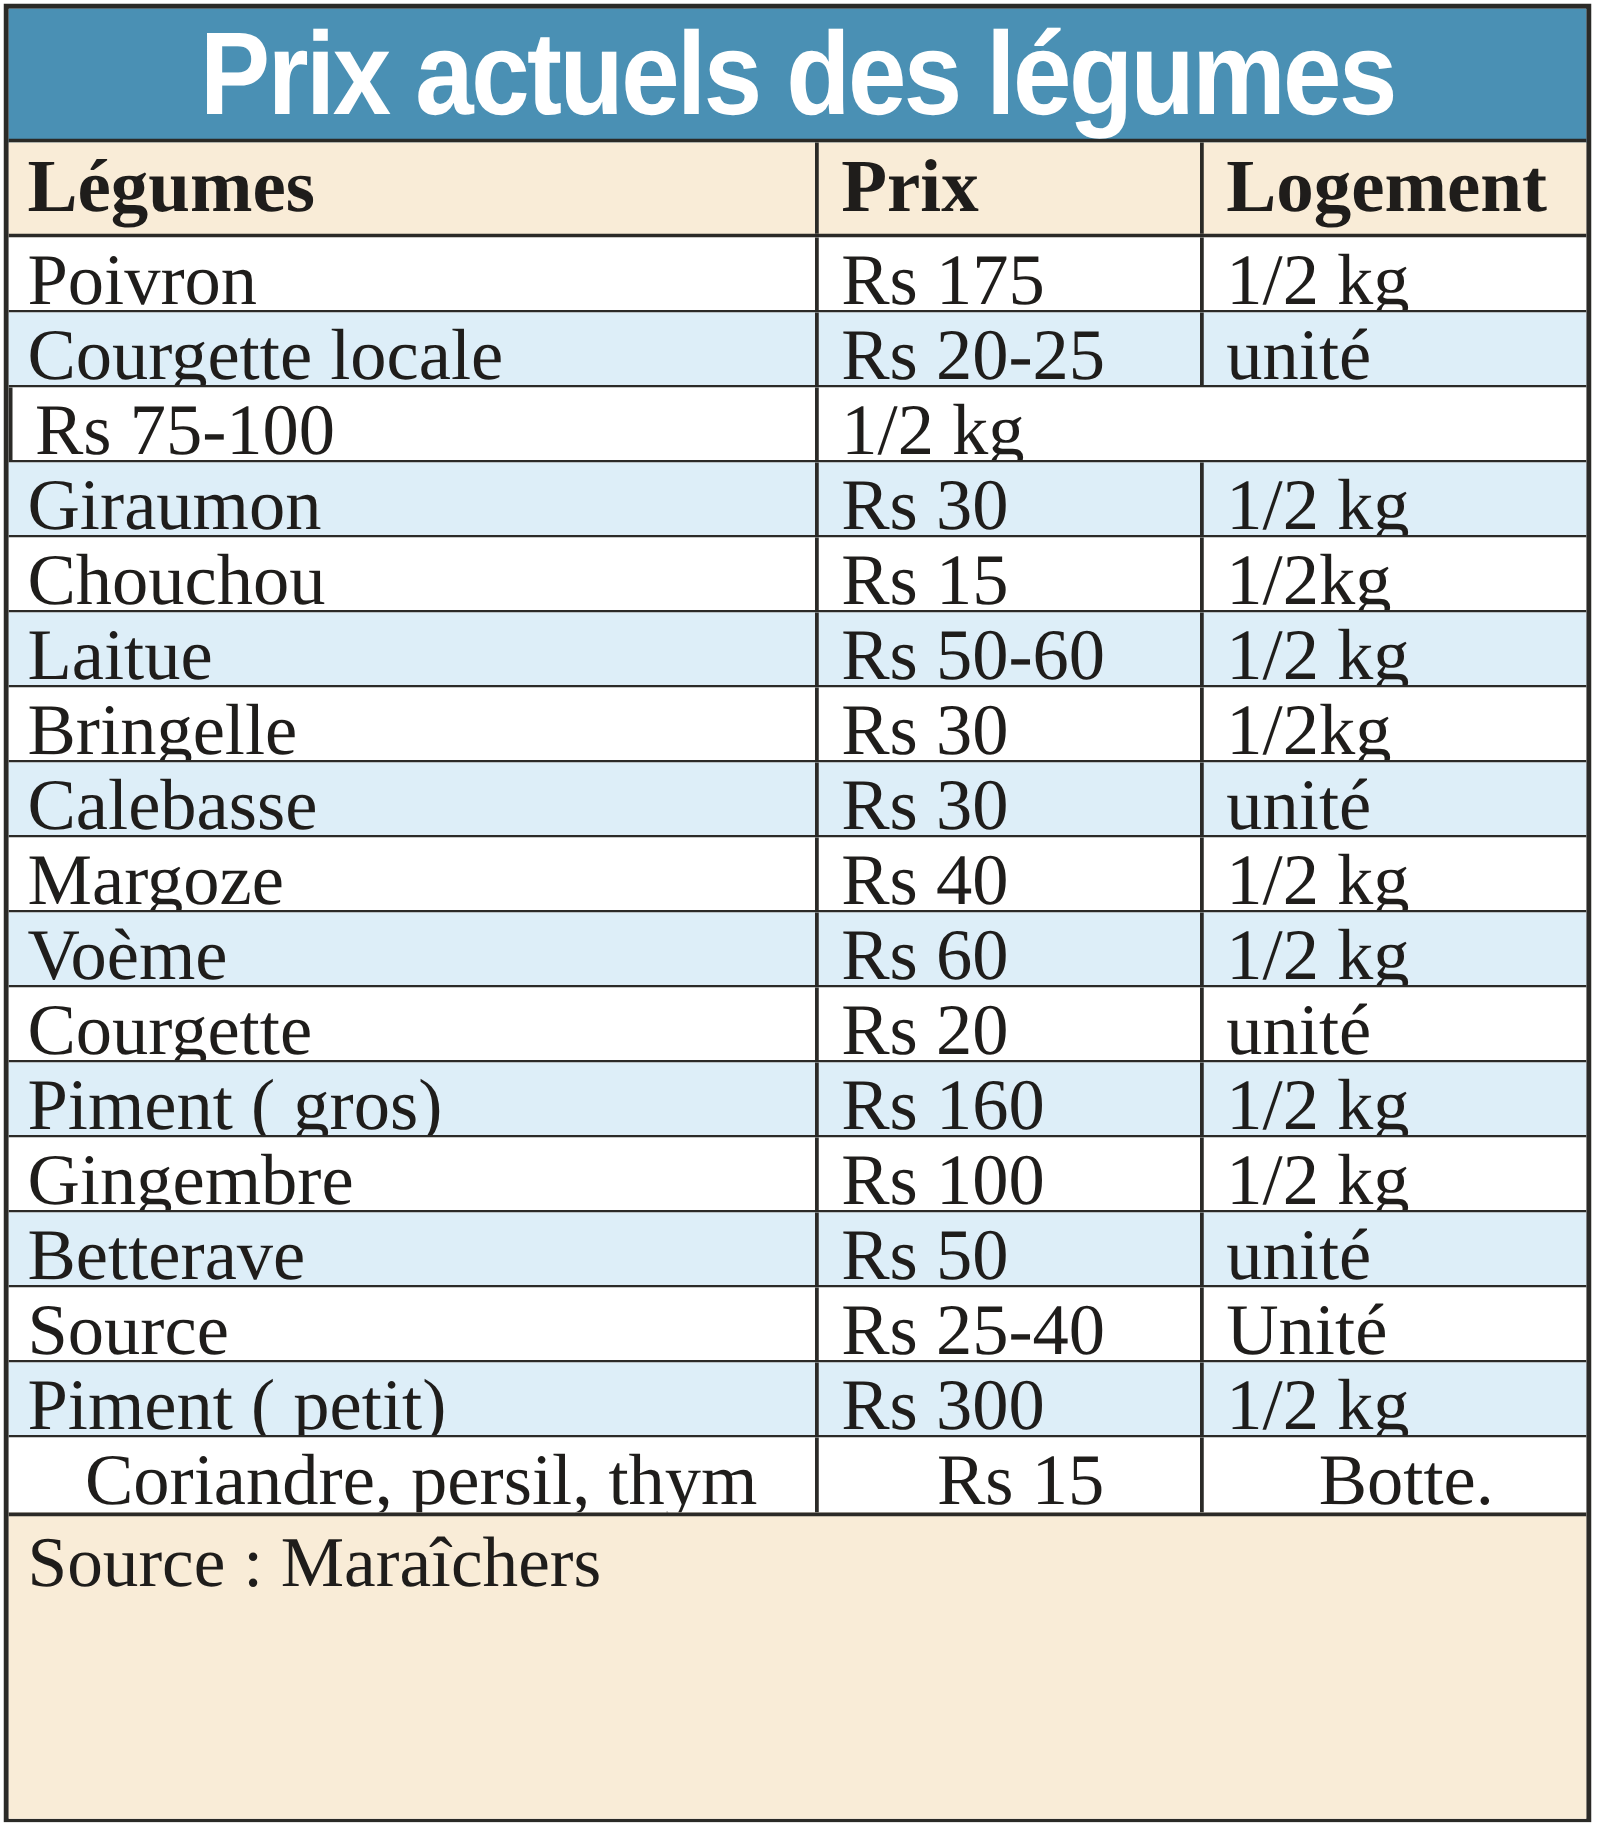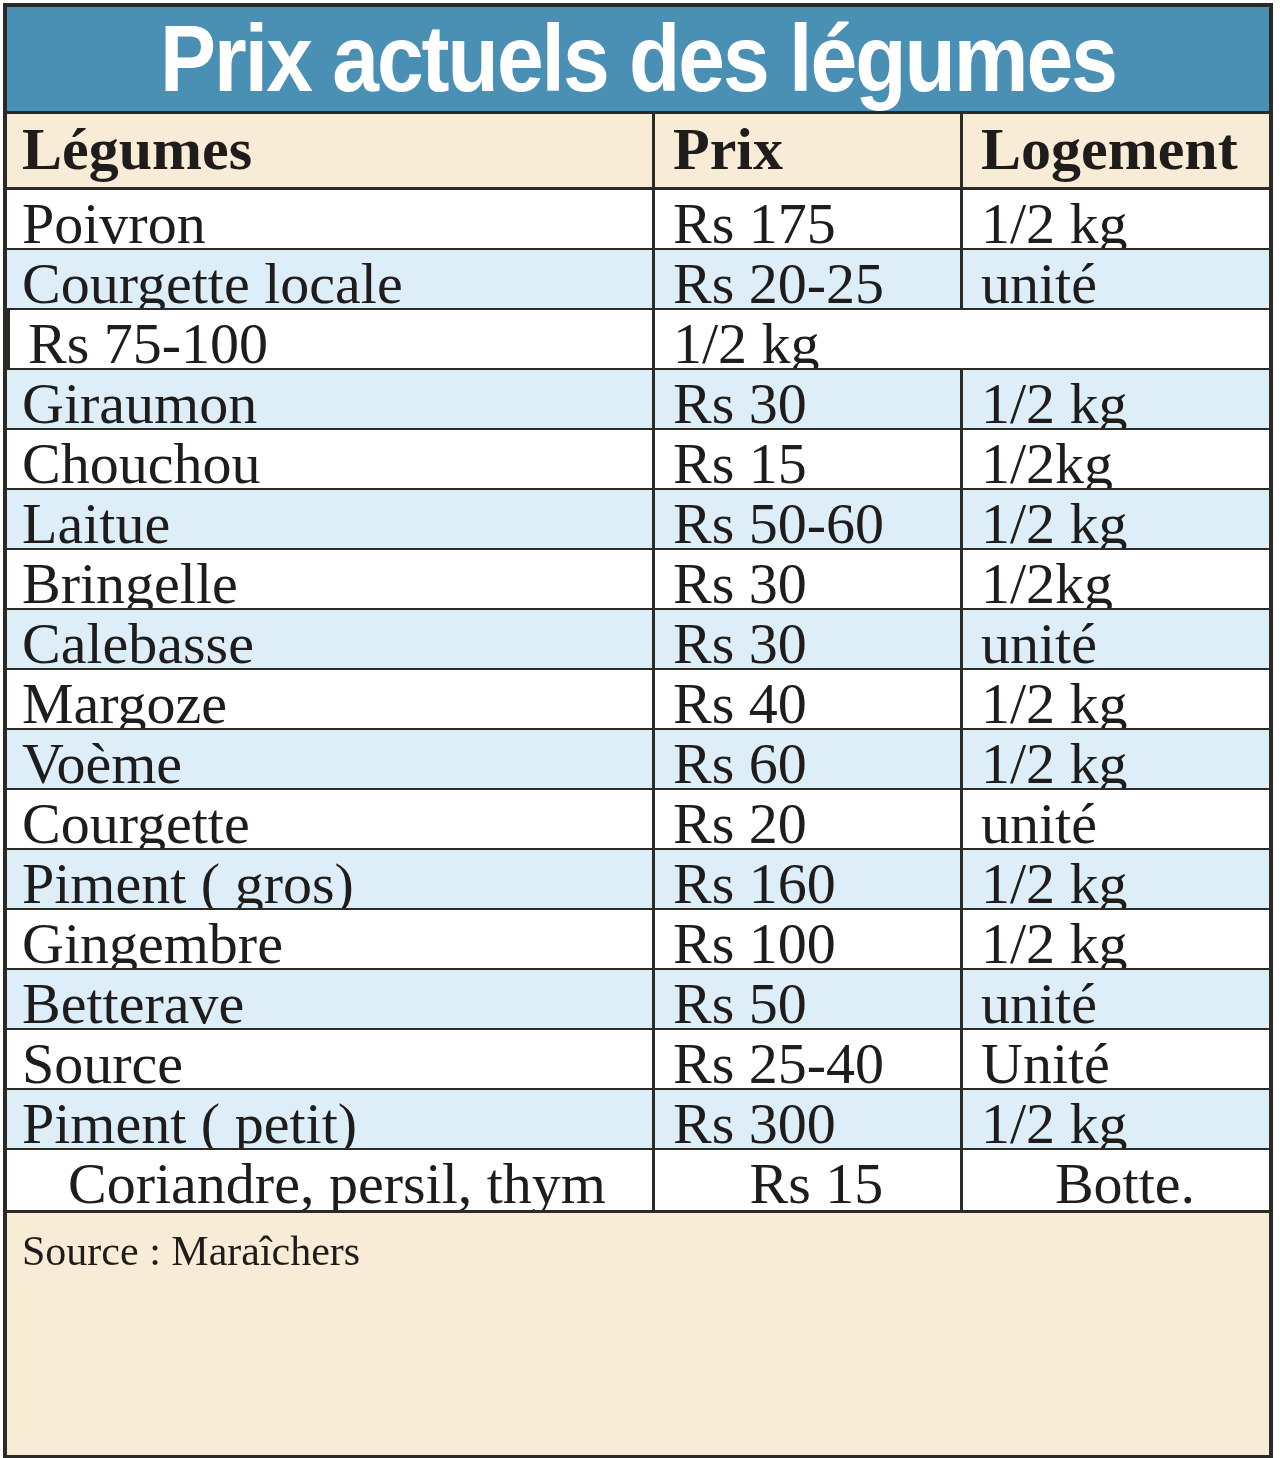--- a/index.html
+++ b/index.html
@@ -76,21 +76,21 @@
     height:60px;
     background:var(--row-bg);
     border-bottom:2px solid var(--border);
   }
   .row:last-child{border-bottom:none;text-align:center;}
   .row.alt{background:var(--row-alt-bg);}
   .footer{
     flex:1 1 auto;
     background:var(--header-bg);
     border-top:3px solid var(--border);
-    font-size:42px;
+    font-size:57px;
     line-height:76px;
     padding-left:15px;
     color:var(--text);
     white-space:nowrap;
     overflow:hidden;
   }
 </style>
 </head>
 <body>
 

